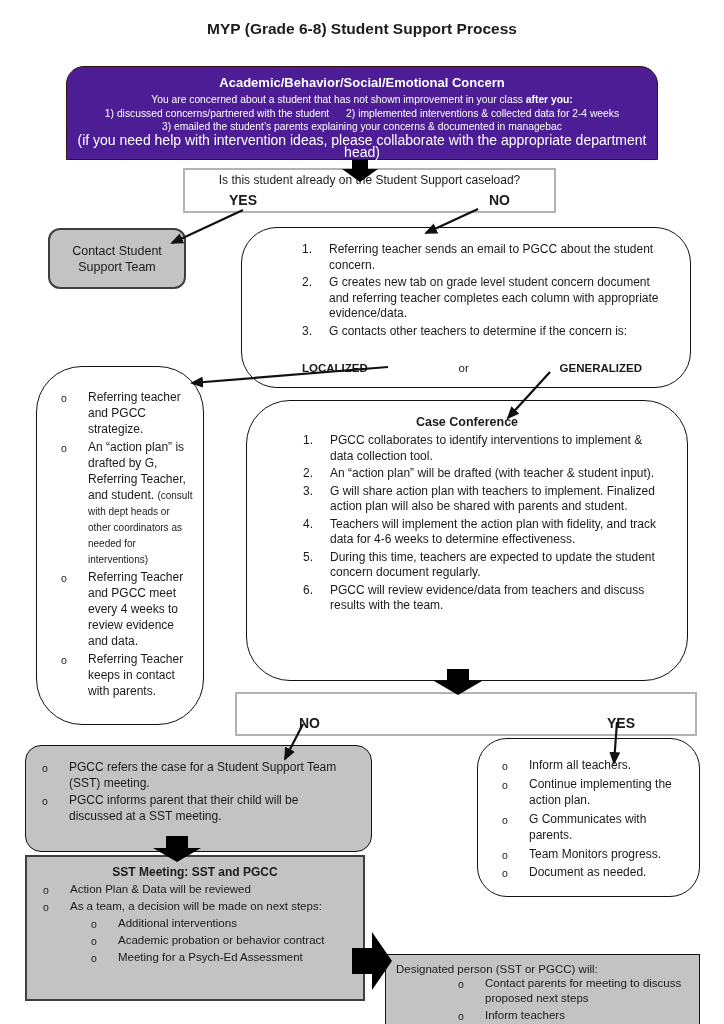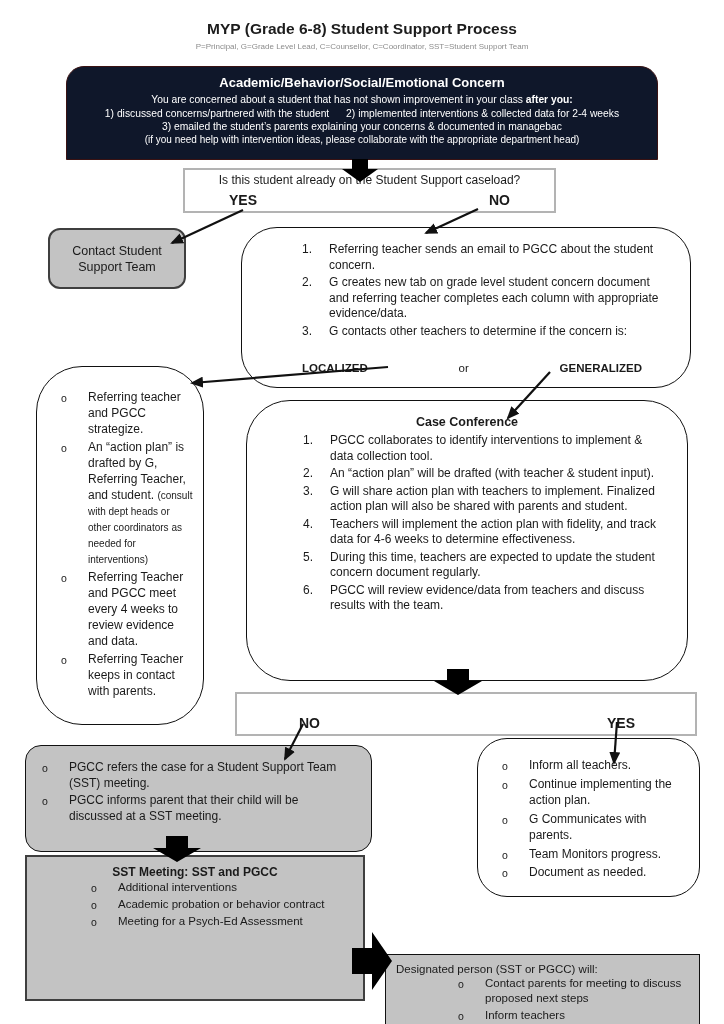--- a/index.html
+++ b/index.html
@@ -9,21 +9,21 @@
 
   
   .title{left:0;top:20px;width:724px;text-align:center;font-size:15.5px;font-weight:700;color:#1c1c1c;}
   .legend{left:0;top:42px;width:724px;text-align:center;font-size:8px;color:#8c8c8c;}
 
   
   .concern{left:66px;top:66px;width:592px;height:94px;border-radius:18px 18px 0 0;
            border:1px solid #3a1212;color:#ffffff;text-align:center;padding-top:8px;}
   .concern .c-title{font-size:13px;font-weight:700;margin-bottom:3px;}
   .concern .c-line{font-size:10.3px;line-height:13.5px;}
-  .concern .c-note{font-size:10px;line-height:12px;}
+  .concern .c-note{font-size:14px;line-height:12px;}
   .concern b{font-weight:700;}
   .gap{display:inline-block;width:14px;}
 
   
   .strip{background:#fff;border:2px solid #b3b3b3;}
   .qbox{left:183px;top:168px;width:373px;height:45px;}
   .qbox .q{width:100%;text-align:center;font-size:12px;margin-top:3px;}
   .lbl{position:absolute;font-size:14px;font-weight:700;}
   .impbox{left:235px;top:692px;width:462px;height:44px;}
   .impbox .q{width:100%;text-align:center;font-size:12.5px;font-weight:700;margin-top:3px;}
@@ -71,23 +71,22 @@
   .desig-box ul.blt{margin:1px 4px 0 70px;font-size:11.5px;line-height:15px;}
 
   svg.arrows{position:absolute;left:0;top:0;pointer-events:none;}
 </style>
 </head>
 <body>
 
 <div class="page">
 
   <div class="abs title">MYP (Grade 6-8) Student Support Process</div>
-  <div class="abs legend">P=Principal, G=Grade Level Lead, C=Counsellor, C=Coordinator, SST=Student Support Team</div>
-
-  <div class="abs concern" style="background: #0f172a;">
+
+  <div class="abs concern" style="background: #4c1d95;">
     <div class="c-title">Academic/Behavior/Social/Emotional Concern</div>
     <div class="c-line">
       <span>You are concerned about a student that has not shown improvement in your class</span>
       <b>after you:</b>
     </div>
     <div class="c-line">
       <span>1) discussed concerns/partnered with the student</span><span class="gap"></span>
       <span>2) implemented interventions &amp; collected data for 2-4 weeks</span>
     </div>
     <div class="c-line">3) emailed the student’s parents explaining your concerns &amp; documented in managebac</div>
@@ -155,20 +154,24 @@
       <li>Inform all teachers.</li>
       <li>Continue implementing the action plan.</li>
       <li>G Communicates with parents.</li>
       <li>Team Monitors progress.</li>
       <li>Document as needed.</li>
     </ul>
   </div>
 
   <div class="abs gray sst-box" style="background: rgb(195, 195, 195);">
     <div class="sst-title">SST Meeting: SST and PGCC</div>
+    <ul class="blt">
+      <li>Action Plan &amp; Data will be reviewed</li>
+      <li>As a team, a decision will be made on next steps:</li>
+    </ul>
     <ul class="blt sub">
       <li>Additional interventions</li>
       <li>Academic probation or behavior contract</li>
       <li>Meeting for a Psych-Ed Assessment</li>
     </ul>
   </div>
 
   <div class="abs gray desig-box" style="background: rgb(195, 195, 195);">
     <div class="intro">Designated person (SST or PGCC) will:</div>
     <ul class="blt">

